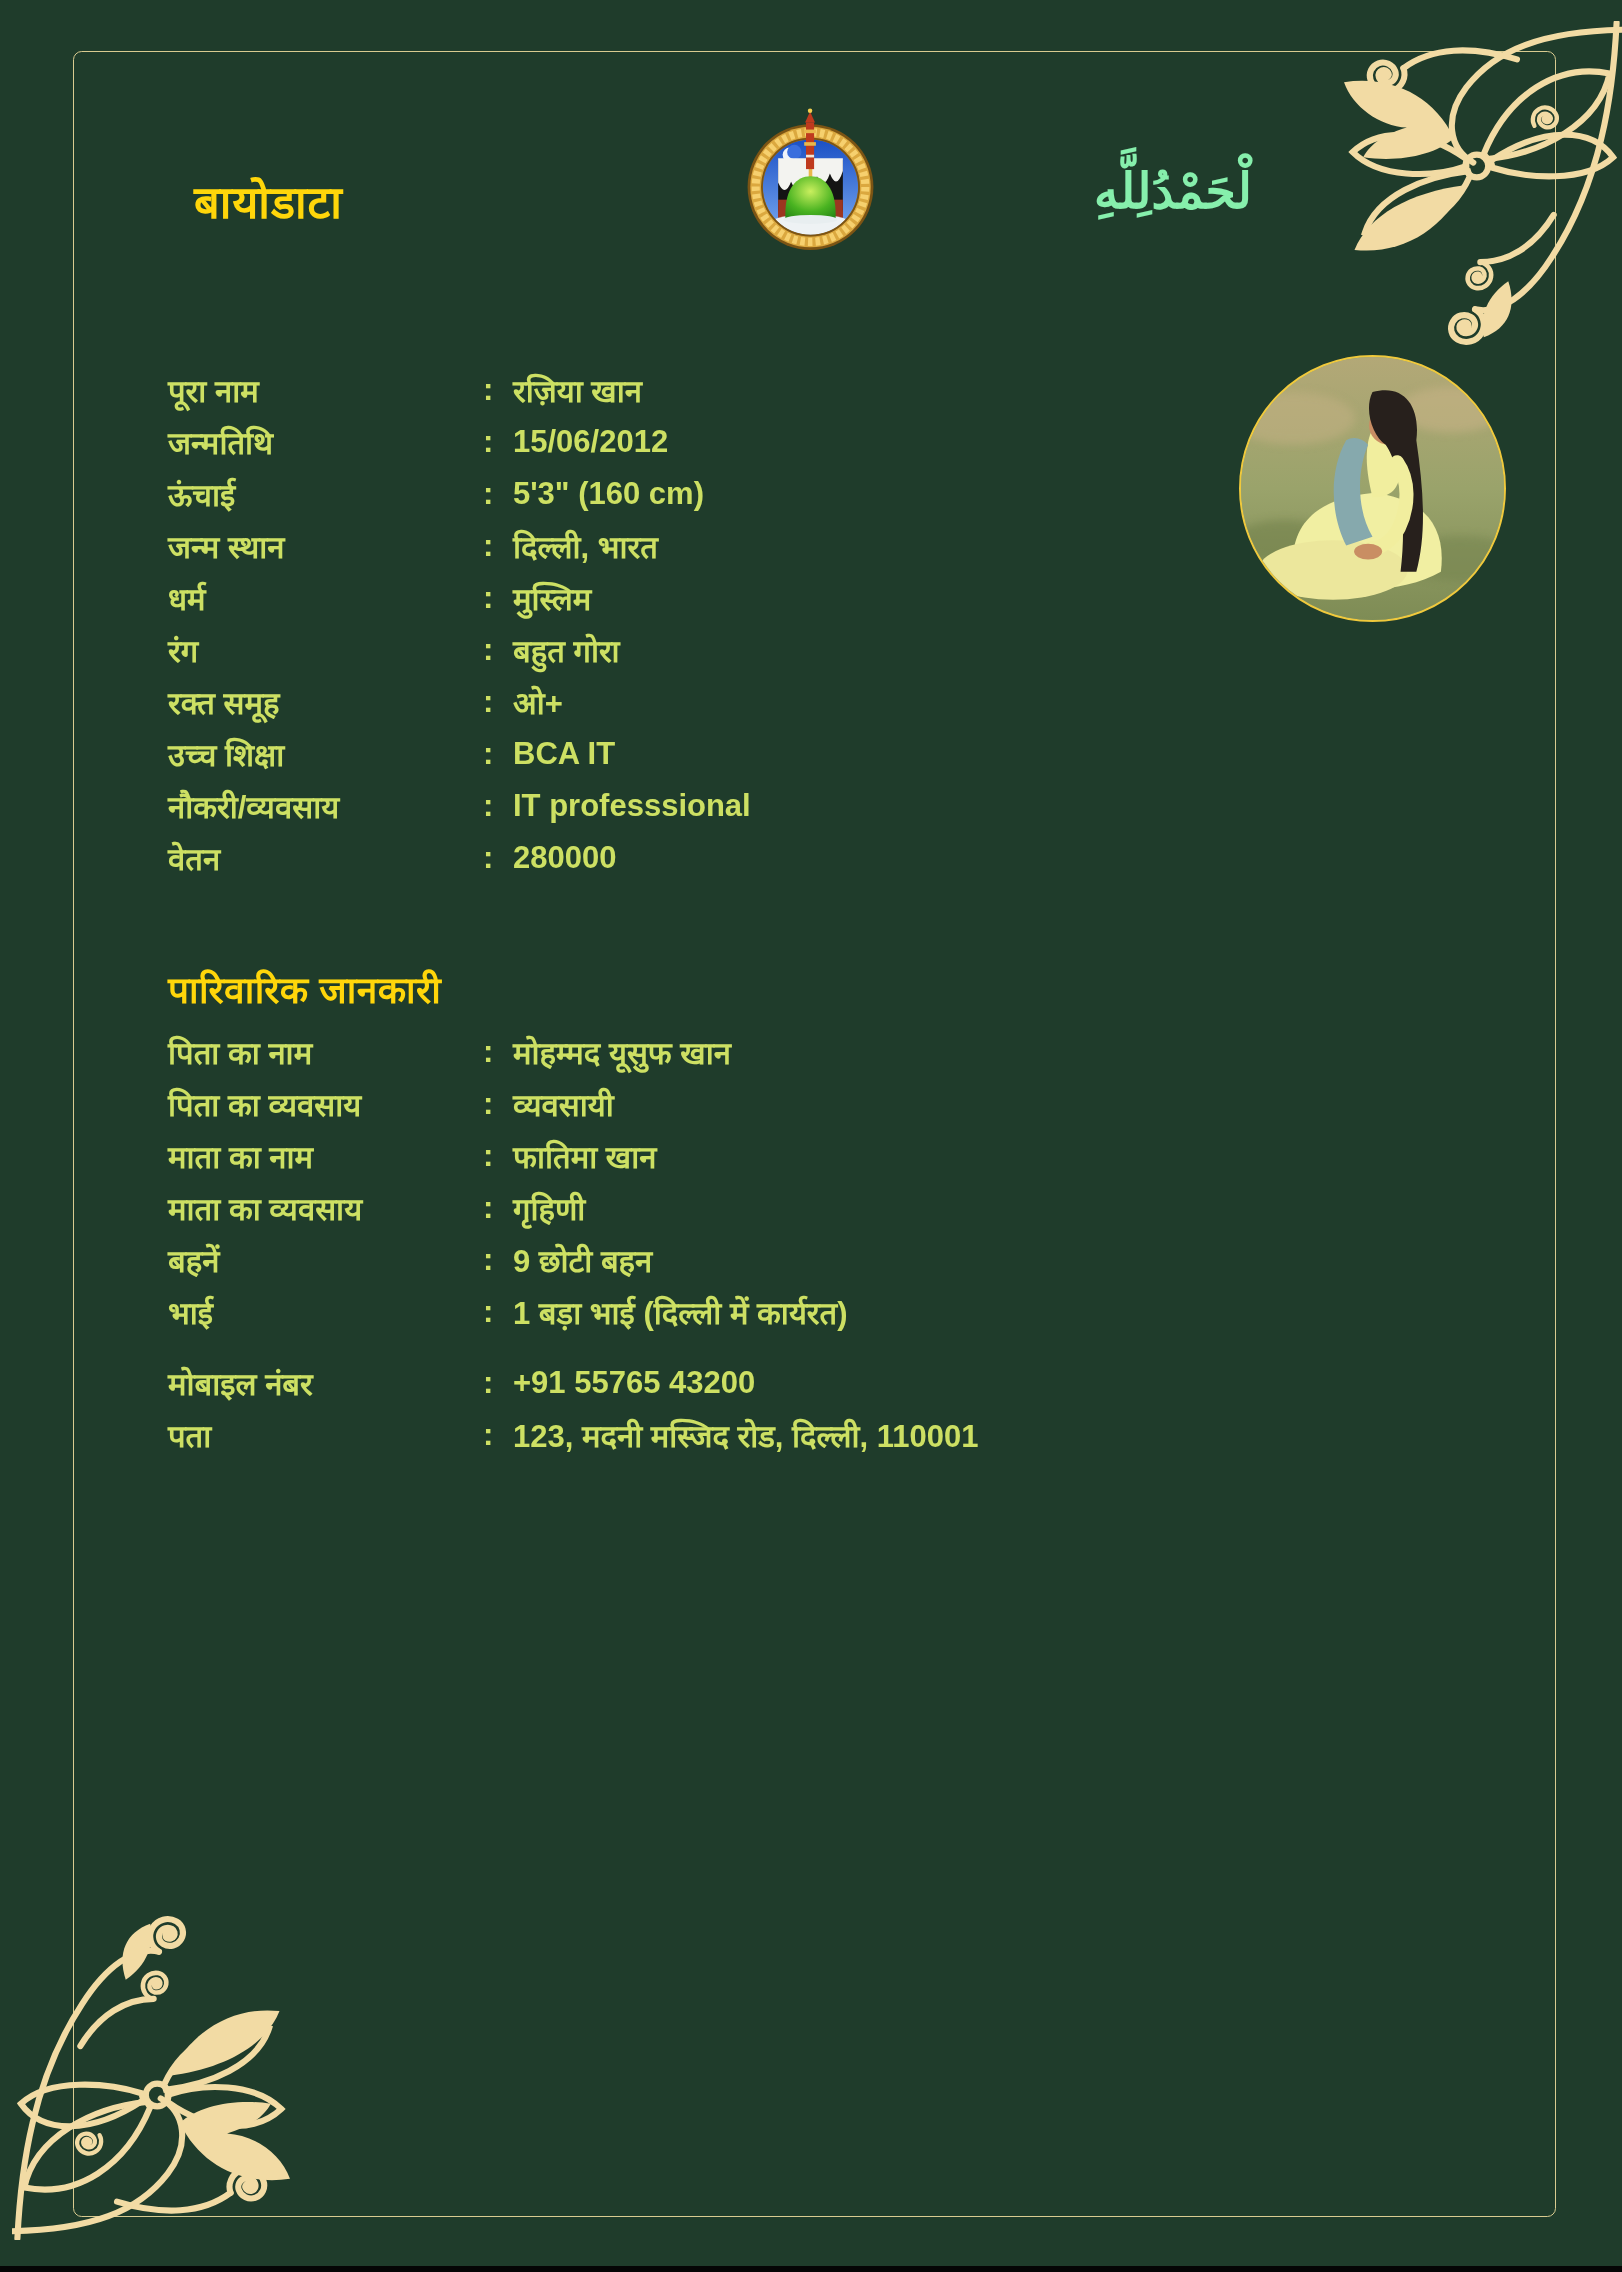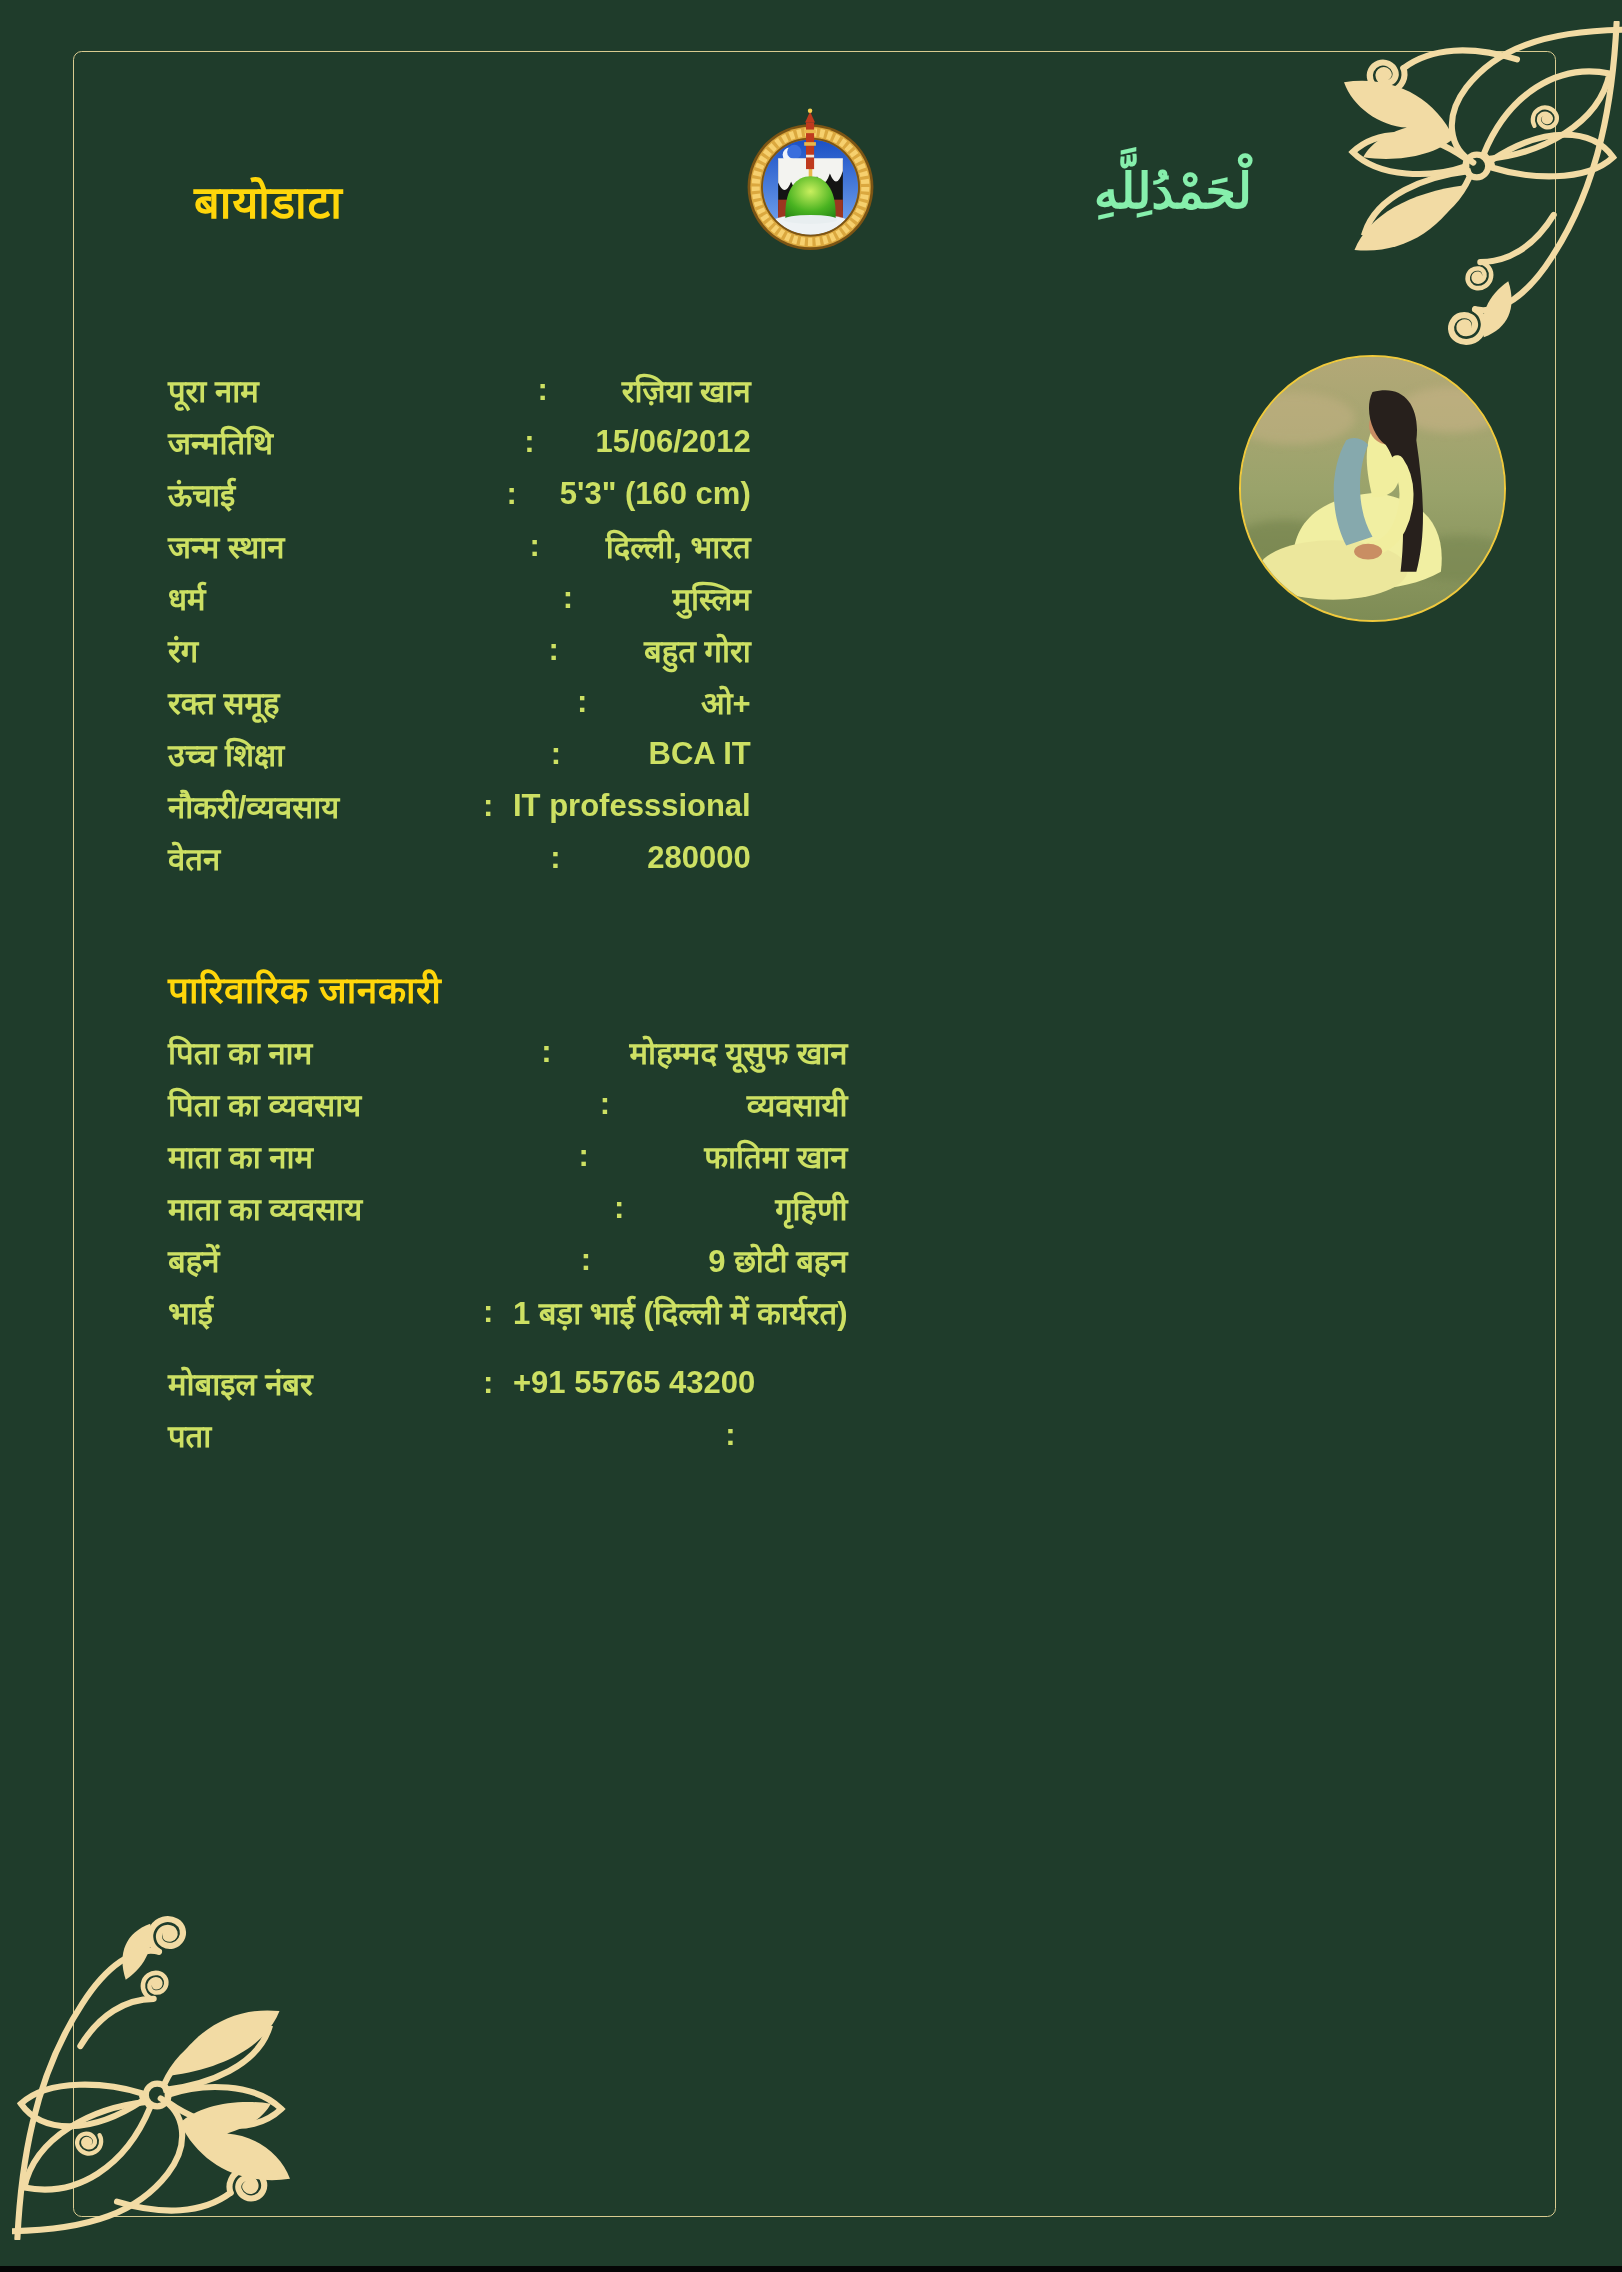--- a/index.html
+++ b/index.html
@@ -37,21 +37,21 @@
   .section{ position:absolute; left:168px; }
   #sec-personal{ top:364px; }
   #sec-family{ top:963px; }
   #sec-contact{ top:1357px; }
   .section h2{
     font-size:37px; font-weight:700; color:#ffd60a; margin:0 0 12.2px 0;
     letter-spacing:0.4px;
   }
   .row{
     display:flex; align-items:center; height:52px;
-    font-size:31px; font-weight:600; color:#cde063; white-space:nowrap;justify-content:space-between;
+    font-size:31px; font-weight:600; color:#cde063; white-space:nowrap;
   }
   .row .label{ width:315px; flex:none; }
   .row .colon{ width:30px; flex:none; }
   .bottom-strip{
     position:absolute; left:0; bottom:0; width:100%; height:7px; background:#050505;
   }
   .defs-holder{ position:absolute; width:0; height:0; overflow:hidden; }
 </style>
 </head>
 <body>
@@ -262,18 +262,19 @@
 
   <div class="section" id="sec-contact">
     <div class="row">
       <span class="label">मोबाइल नंबर</span>
       <span class="colon">:</span>
       <span class="value">+91 55765 43200</span>
     </div>
     <div class="row">
       <span class="label">पता</span>
       <span class="colon">:</span>
+      <span class="value">123, मदनी मस्जिद रोड, दिल्ली, 110001</span>
     </div>
   </div>
 
   <div class="bottom-strip"></div>
 </div>
 
 
 </body></html>

